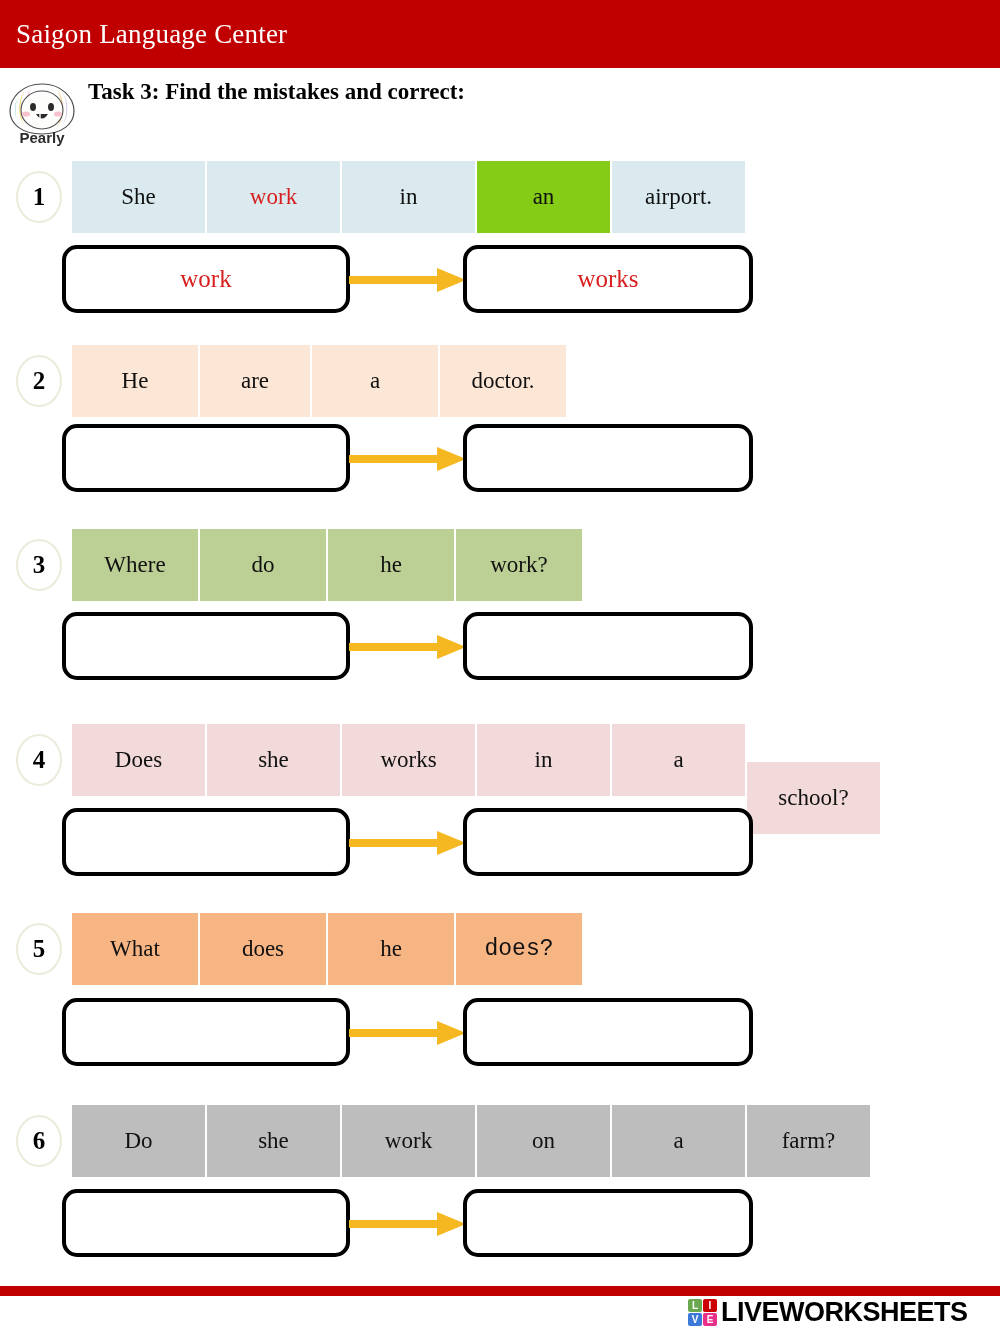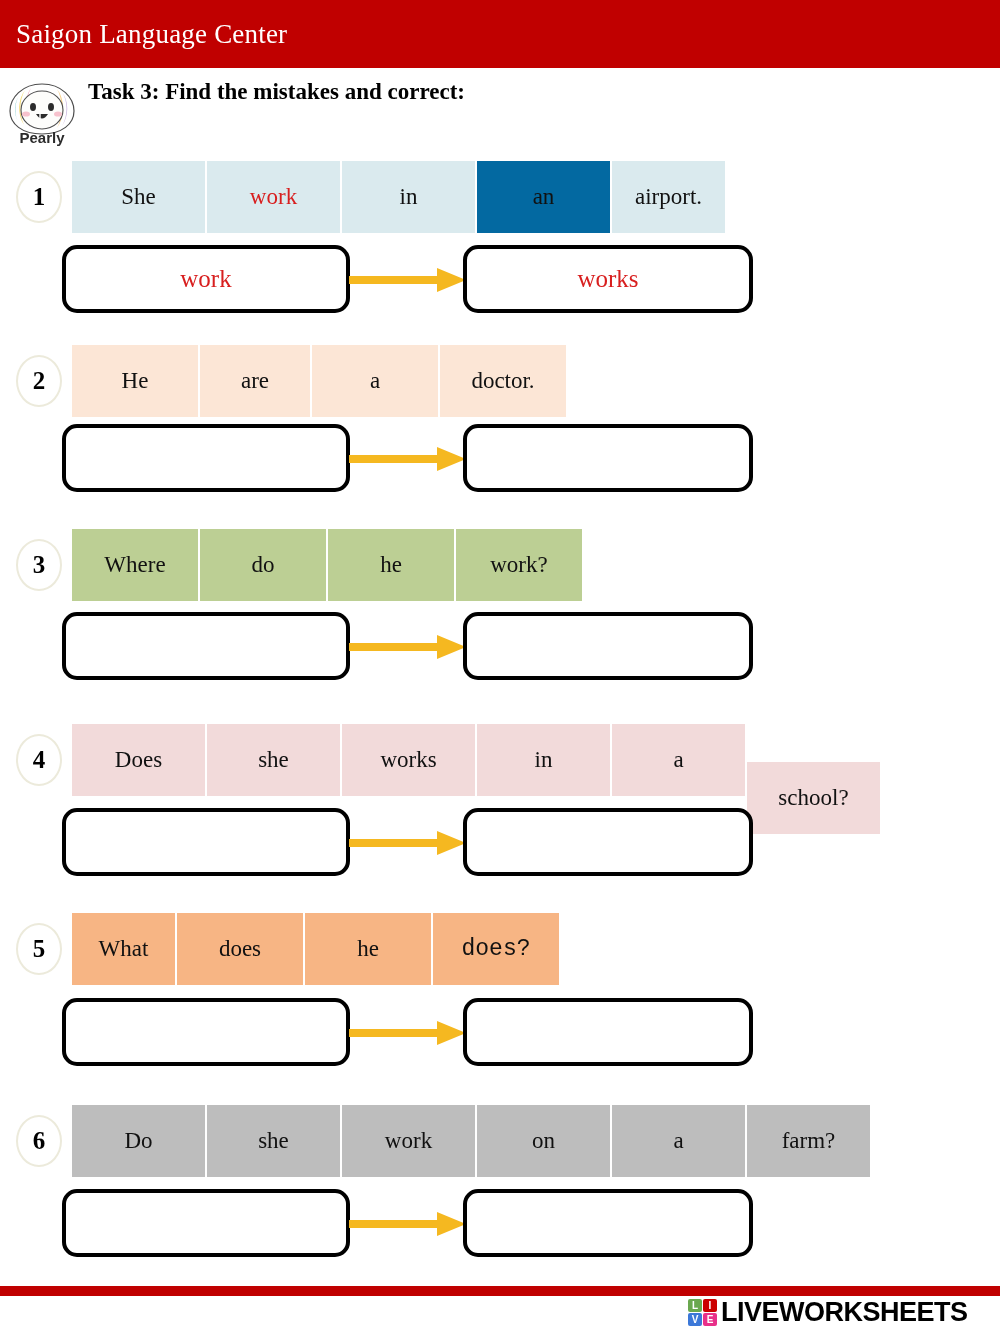--- a/index.html
+++ b/index.html
@@ -196,22 +196,22 @@
 
 <div class="task-title">Task 3: Find the mistakes and correct:</div>
 
 <div id="exercise-container">
     <div class="exercise" style="top: 161px; height: 72px;">
       <div class="num-badge" style="top: 10px;">1</div>
       <div class="tiles">
         <div class="tile" style="background: rgb(218, 234, 238); width: 133px;">She</div>
         <div class="tile err" style="background: rgb(218, 234, 238); width: 133px;">work</div>
         <div class="tile" style="background: rgb(218, 234, 238); width: 133px;">in</div>
-        <div class="tile" style="background: #0369a1; width: 133px;">an</div>
-        <div class="tile" style="background: rgb(218, 234, 238); width: 113px;">airport.</div>
+        <div class="tile" style="background: #84cc16; width: 133px;">an</div>
+        <div class="tile" style="background: rgb(218, 234, 238); width: 133px;">airport.</div>
       </div>
     </div>
     <div class="exercise ans-row" style="top: 245px;">
       <div class="ans-box ans-left">work</div>
       <div class="arrow"><svg viewBox="0 0 118 26" width="118" height="26">
           <path d="M0 9 L88 9 L88 1 L117 13 L88 25 L88 17 L0 17 Z" fill="#f5b820"></path>
         </svg></div>
       <div class="ans-box ans-right">works</div>
     </div>
     <div class="exercise" style="top: 345px; height: 72px;">
@@ -260,21 +260,21 @@
     <div class="exercise ans-row" style="top: 808px;">
       <div class="ans-box ans-left"></div>
       <div class="arrow"><svg viewBox="0 0 118 26" width="118" height="26">
           <path d="M0 9 L88 9 L88 1 L117 13 L88 25 L88 17 L0 17 Z" fill="#f5b820"></path>
         </svg></div>
       <div class="ans-box ans-right"></div>
     </div>
     <div class="exercise" style="top: 913px; height: 72px;">
       <div class="num-badge" style="top: 10px;">5</div>
       <div class="tiles">
-        <div class="tile" style="background: rgb(247, 181, 132); width: 103px; text-align: center;">What</div>
+        <div class="tile" style="background: rgb(247, 181, 132); width: 126px; text-align: center;">What</div>
         <div class="tile" style="background: rgb(247, 181, 132); width: 126px;">does</div>
         <div class="tile" style="background: rgb(247, 181, 132); width: 126px;">he</div>
         <div class="tile" style="background: rgb(247, 181, 132); width: 126px; font-family: Liberation Mono, monospace;">does?</div>
       </div>
     </div>
     <div class="exercise ans-row" style="top: 998px;">
       <div class="ans-box ans-left"></div>
       <div class="arrow"><svg viewBox="0 0 118 26" width="118" height="26">
           <path d="M0 9 L88 9 L88 1 L117 13 L88 25 L88 17 L0 17 Z" fill="#f5b820"></path>
         </svg></div>

